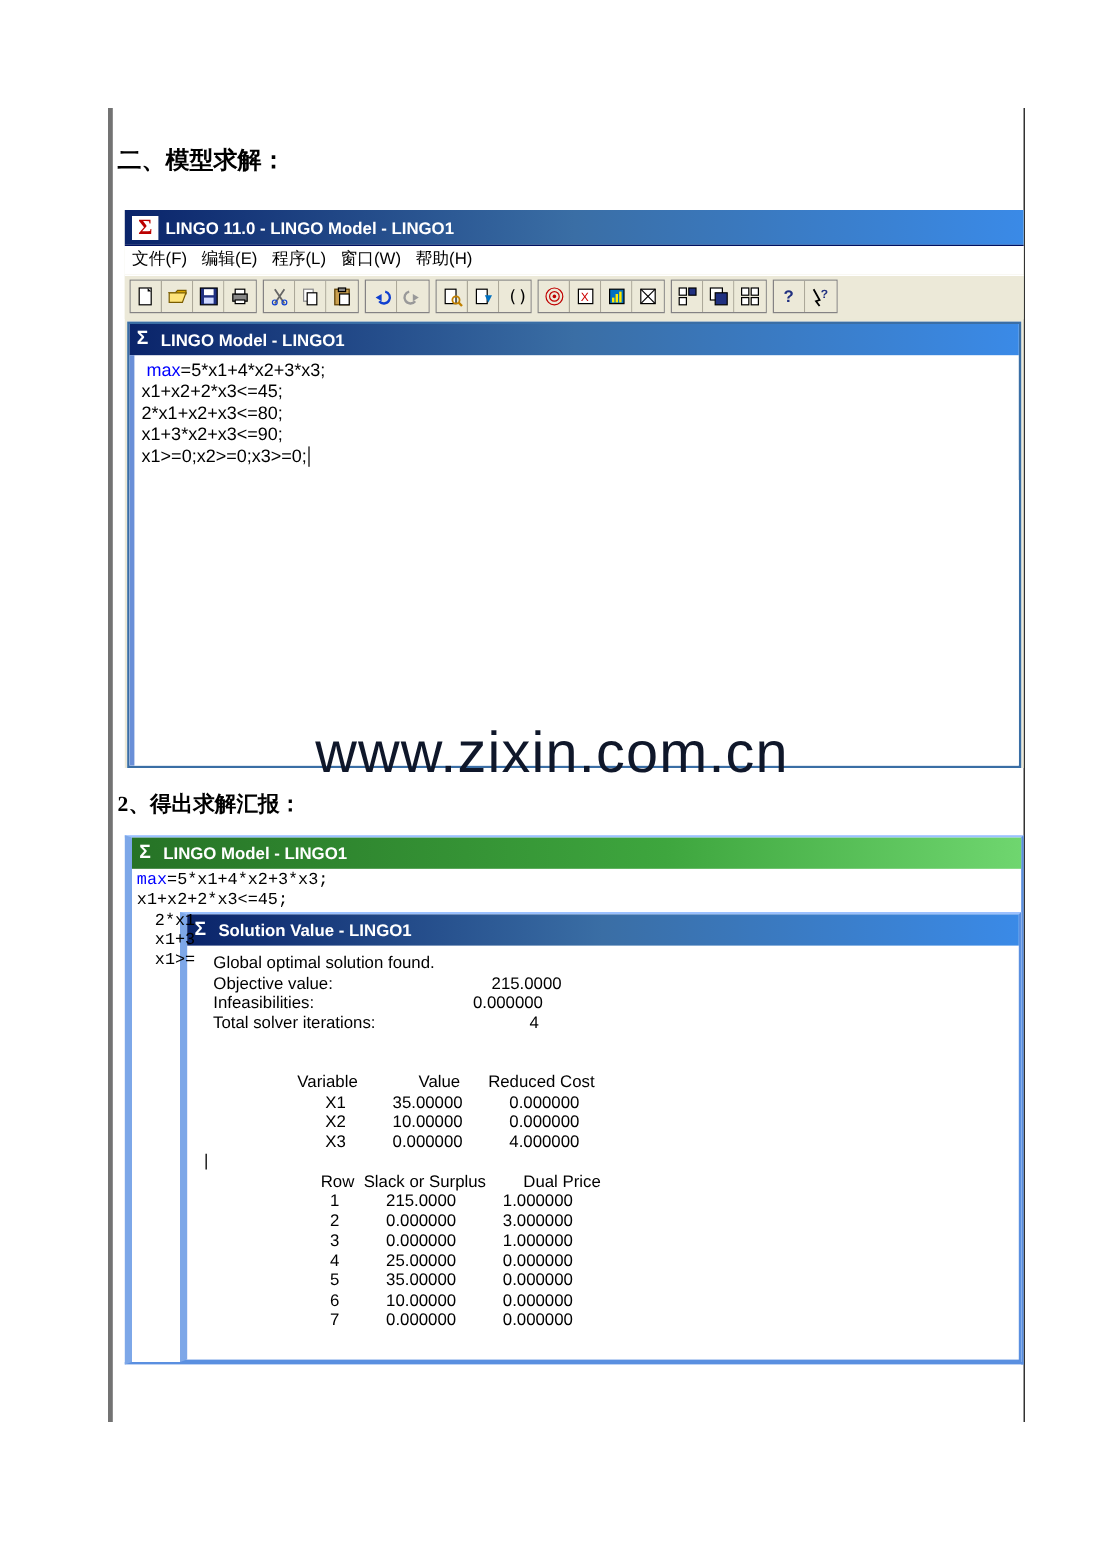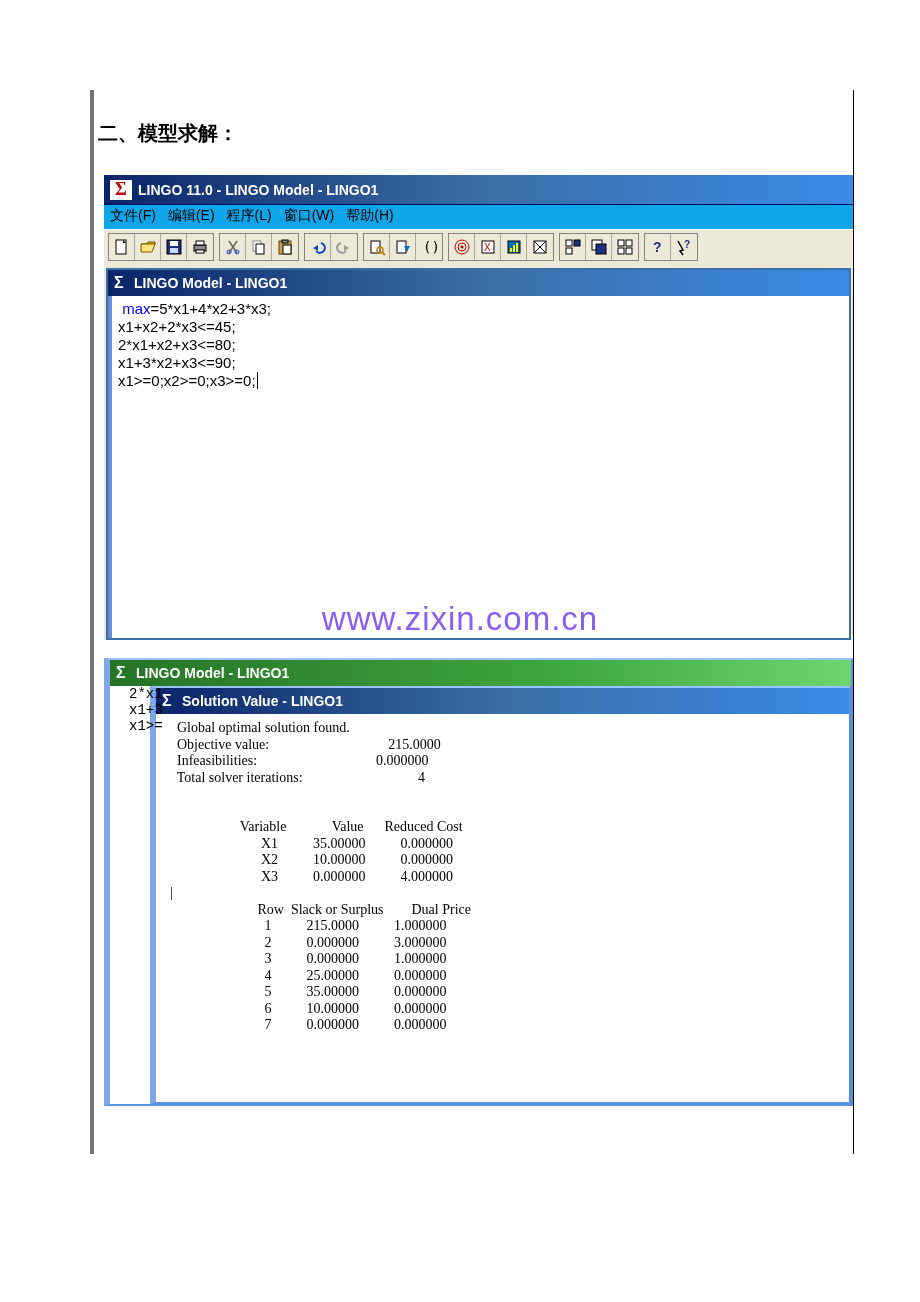--- a/index.html
+++ b/index.html
@@ -39,21 +39,21 @@
     background: linear-gradient(to right,#0a246a,#3a6ea5 50%,#3a8ae7);
     color: #fff; font-weight: bold;
     border-bottom: 1px solid #001060;
   }
   .titlebar .sigma {
     width: 22px; height: 20px; background:#fff; color:#b00; font-weight:bold;
     display:inline-flex; align-items:center; justify-content:center; margin-right:6px;
     font-family: "Times New Roman", serif; font-size: 18px;
   }
   .menubar {
-    background:#0ea5e9; padding:2px 6px 4px 6px; font-size:14px;
+    background:#ffffff; padding:2px 6px 4px 6px; font-size:14px;
     display:flex; gap:12px;
   }
   .toolbar {
     background:#ece9d8; padding:3px 4px 5px 4px; display:flex; gap:0;
     border-top:1px solid #fff;
   }
   .tb-group { display:flex; border:1px solid #848284; margin-right:5px; background:#ece9d8; }
   .tb-btn {
     width:26px; height:26px; display:flex; align-items:center; justify-content:center;
     border-right:1px solid #aca899; background:#ece9d8;
@@ -74,43 +74,43 @@
     color:#000; line-height:1.2; white-space:pre;
     border-left:4px solid #6a8fd8;
   }
   .code-area .kw { color:#0000ff; }
   .code-caret { border-left:1px solid #000; margin-left:1px; }
   .empty-code-space { height: 238px; border-left:4px solid #6a8fd8; background:#fff; }
 
   
   .watermark {
     position:absolute; left:0; top:600px; width:920px; text-align:center;
-    font-size:33px; color:#8b5cf6; font-family:Arial,sans-serif;
+    font-size:48px; color:#0f172a; font-family:Arial,sans-serif;
     pointer-events:none; letter-spacing:1px;
   }
 
   
   .report-window { font-family:"Tahoma","SimSun",sans-serif; font-size:14px; }
   .report-outer { border:2px solid #5a8fe0; border-top:2px solid #9bc1ff; }
   .code-area2 {
     padding:2px 4px; font-family:"Courier New",monospace; font-size:14px;
     color:#000; white-space:pre; line-height:1.15;
   }
   .code-area2 .kw { color:#0000ff; }
   .inner-report {
     margin-left:40px; border:2px solid #5a8fe0; border-top:2px solid #9bc1ff;
     background:#fff;
   }
   .stub-left {
     float:left; width:40px; font-family:"Courier New",monospace; font-size:14px;
     white-space:pre; line-height:1.15; padding-left:19px;
   }
   .report-body {
-    font-family:Liberation Serif, serif; font-size:14px; white-space:pre;
-    padding:6px 14px 68px 14px; line-height:1.18;border-radius:32px;
+    font-family:Liberation Sans, sans-serif; font-size:14px; white-space:pre;
+    padding:6px 14px 25px 14px; line-height:1.18;border-radius:32px;
   }
   .left-edge { border-left:6px solid #7da7e8; }
   .clear { clear:both; }
 </style>
 </head>
 <body>
 
 <div class="watermark">www.zixin.com.cn</div>
 
 <div class="page-border">
@@ -290,27 +290,32 @@
       </div>
       <div class="code-area"> <span class="kw">max</span><span>=5*x1+4*x2+3*x3;</span>
 <span>x1+x2+2*x3&lt;=45;</span>
 <span>2*x1+x2+x3&lt;=80;</span>
 <span>x1+3*x2+x3&lt;=90;</span>
 <span>x1&gt;=0;x2&gt;=0;x3&gt;=0;</span><span class="code-caret"> </span></div>
       <div class="empty-code-space"></div>
     </div>
   </div>
 
+  <div class="subheading">
+    <span class="num">2</span><span>、得出求解汇报：</span>
+  </div>
 
   <div class="screenshot-wrap report-window">
     <div class="report-outer left-edge">
       <div class="inner-title green">
         <span class="sigma">Σ</span>
         <span>LINGO Model - LINGO1</span>
       </div>
+      <div class="code-area2"><span class="kw">max</span><span>=5*x1+4*x2+3*x3;</span>
+<span>x1+x2+2*x3&lt;=45;</span></div>
       <div class="stub-left"><span>2*x1</span>
 <span>x1+3</span>
 <span>x1&gt;=</span></div>
       <div class="inner-report left-edge">
         <div class="inner-title">
           <span class="sigma">Σ</span>
           <span>Solution Value - LINGO1</span>
         </div>
         <div class="report-body" id="report-body">  Global optimal solution found.
   Objective value:                                  215.0000

